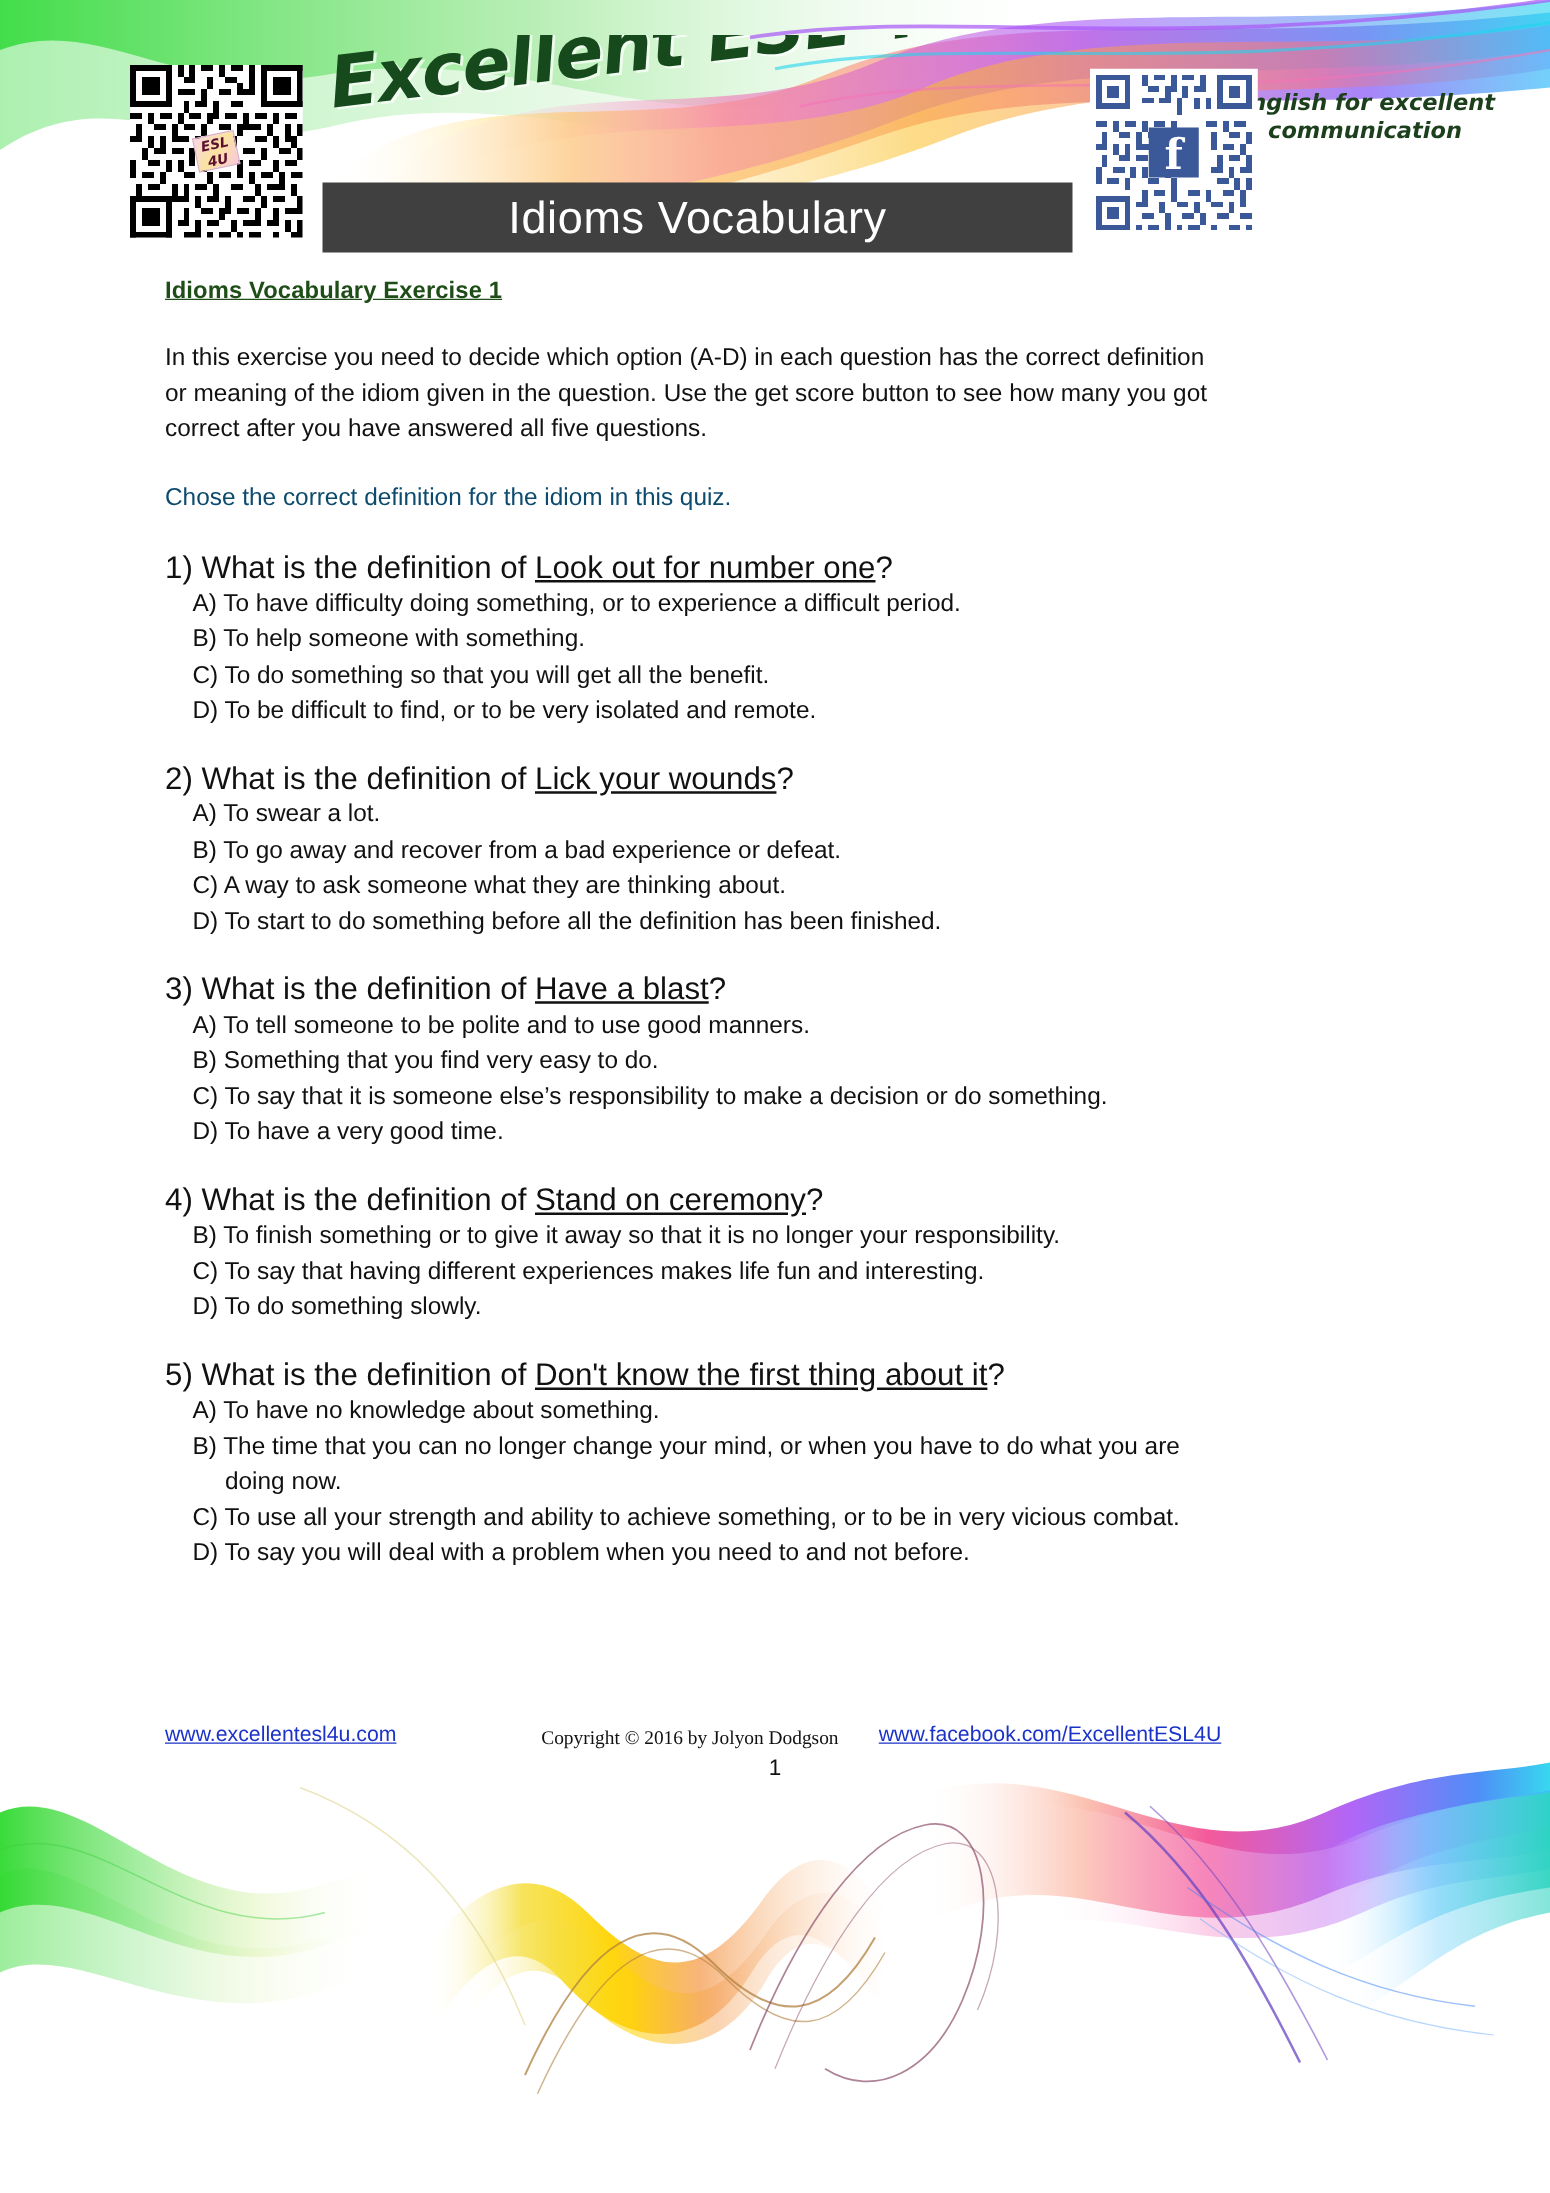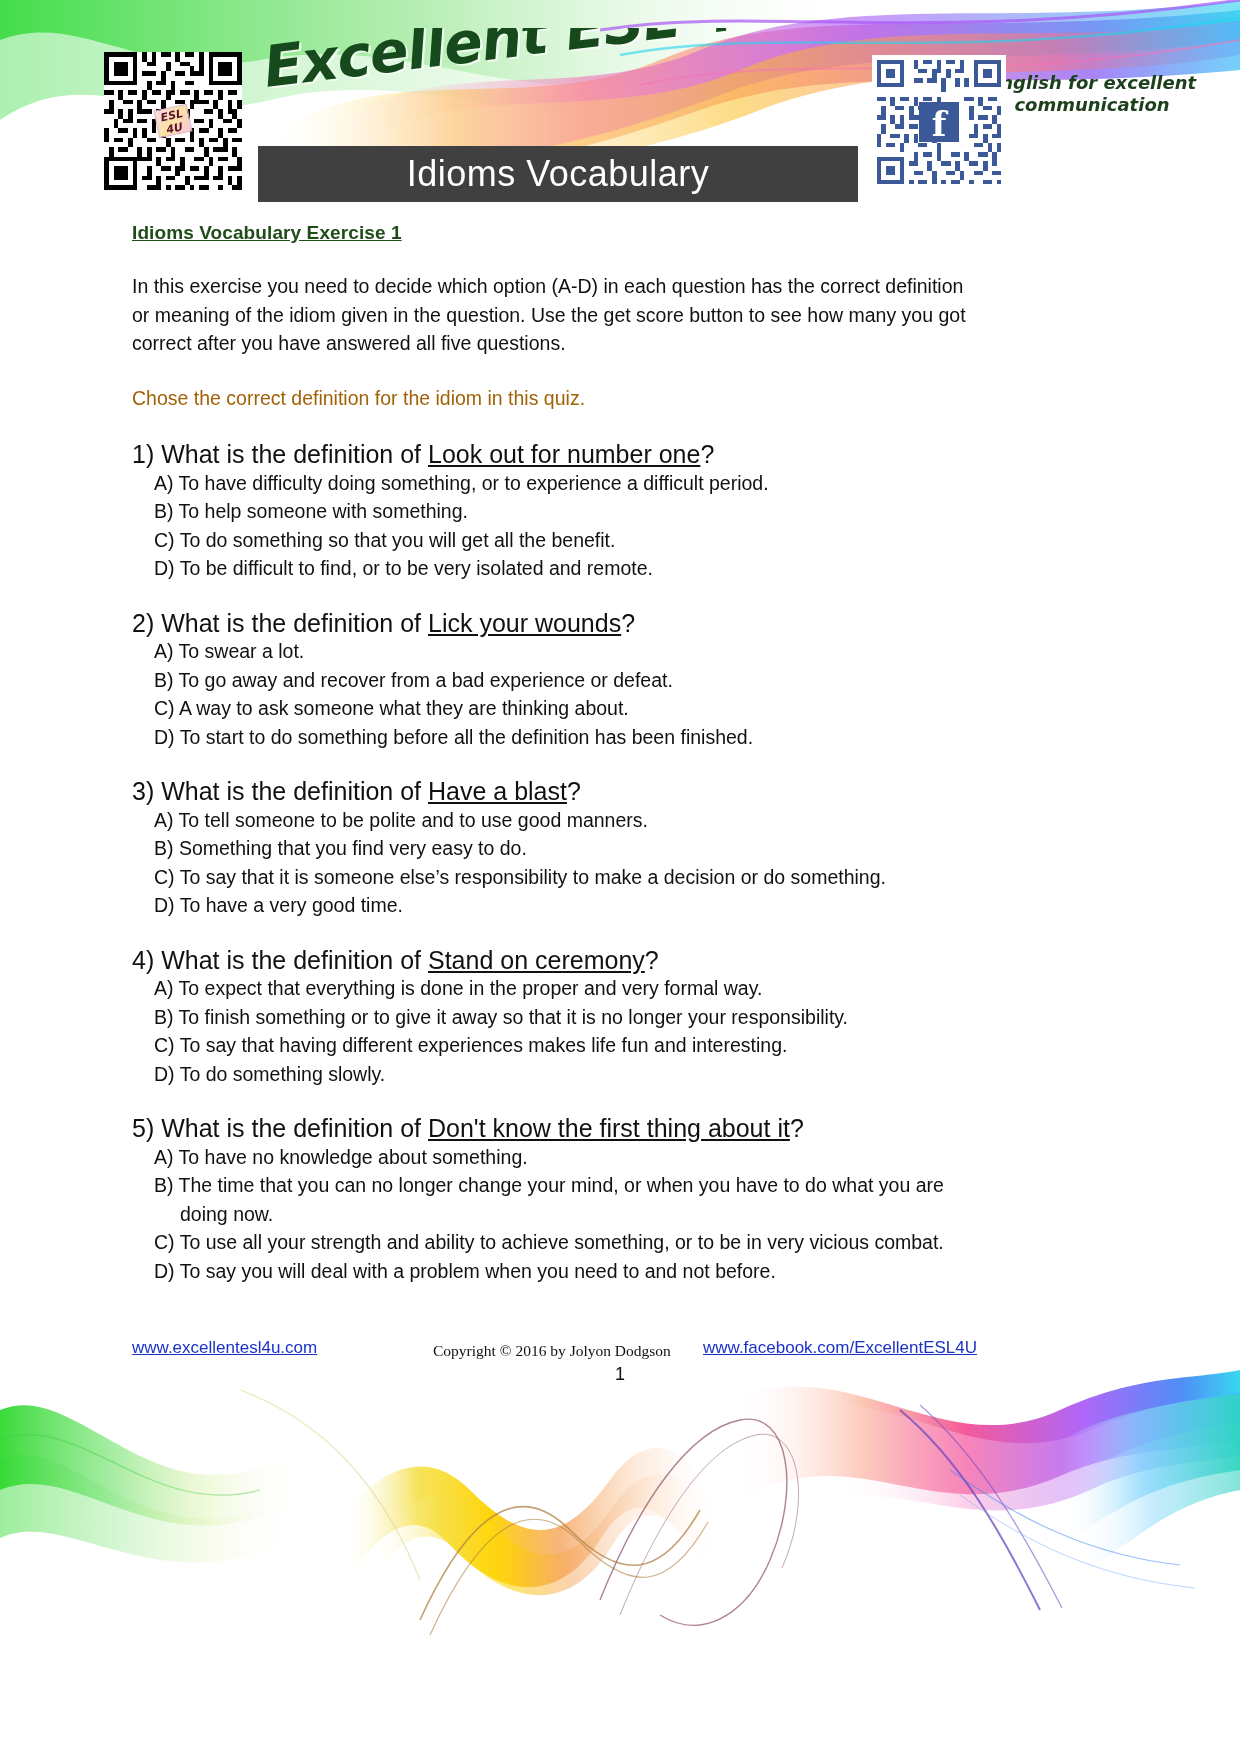--- a/index.html
+++ b/index.html
@@ -164,21 +164,21 @@
   }
   .intro-para {
     font-size: 19.5px;
     line-height: 28.5px;
     color: #111111;
     margin: 0 0 26px 0;
   }
   .instruction {
     font-size: 19.5px;
     line-height: 28.5px;
-    color: #a16207;
+    color: #0c4a6e;
     margin: 0 0 28px 0;
   }
   .question-block {
     margin-bottom: 26px;
   }
   .question-line {
     font-size: 25px;
     line-height: 28.5px;
     color: #111111;
     margin: 0 0 0 0;
@@ -192,21 +192,21 @@
     color: #111111;
     margin: 0 0 0 22px;
     padding-left: 26px;
     text-indent: -26px;
   }
 
   
   .footer {
     position: absolute;
     left: 0;
-    top: 1330px;
+    top: 1370px;
     width: 1240px;
     height: 384px;
   }
   .footer-links {
     position: absolute;
     left: 0;
     top: 0;
     width: 1240px;
     height: 60px;
   }
@@ -587,21 +587,20 @@
     <div class="question-block">
       <div class="question-line"><span>3)</span> <span>What is the definition of </span><span class="idiom">Have a blast</span><span>?</span></div>
       <div class="option">A) To tell someone to be polite and to use good manners.</div>
       <div class="option">B) Something that you find very easy to do.</div>
       <div class="option">C) To say that it is someone else’s responsibility to make a decision or do something.</div>
       <div class="option">D) To have a very good time.</div>
     </div>
 
     <div class="question-block">
       <div class="question-line"><span>4)</span> <span>What is the definition of </span><span class="idiom">Stand on ceremony</span><span>?</span></div>
-      <div class="option">A) To expect that everything is done in the proper and very formal way.</div>
       <div class="option">B) To finish something or to give it away so that it is no longer your responsibility.</div>
       <div class="option">C) To say that having different experiences makes life fun and interesting.</div>
       <div class="option">D) To do something slowly.</div>
     </div>
 
     <div class="question-block">
       <div class="question-line"><span>5)</span> <span>What is the definition of </span><span class="idiom">Don't know the first thing about it</span><span>?</span></div>
       <div class="option">A) To have no knowledge about something.</div>
       <div class="option">B) The time that you can no longer change your mind, or when you have to do what you are doing now.</div>
       <div class="option">C) To use all your strength and ability to achieve something, or to be in very vicious combat.</div>

